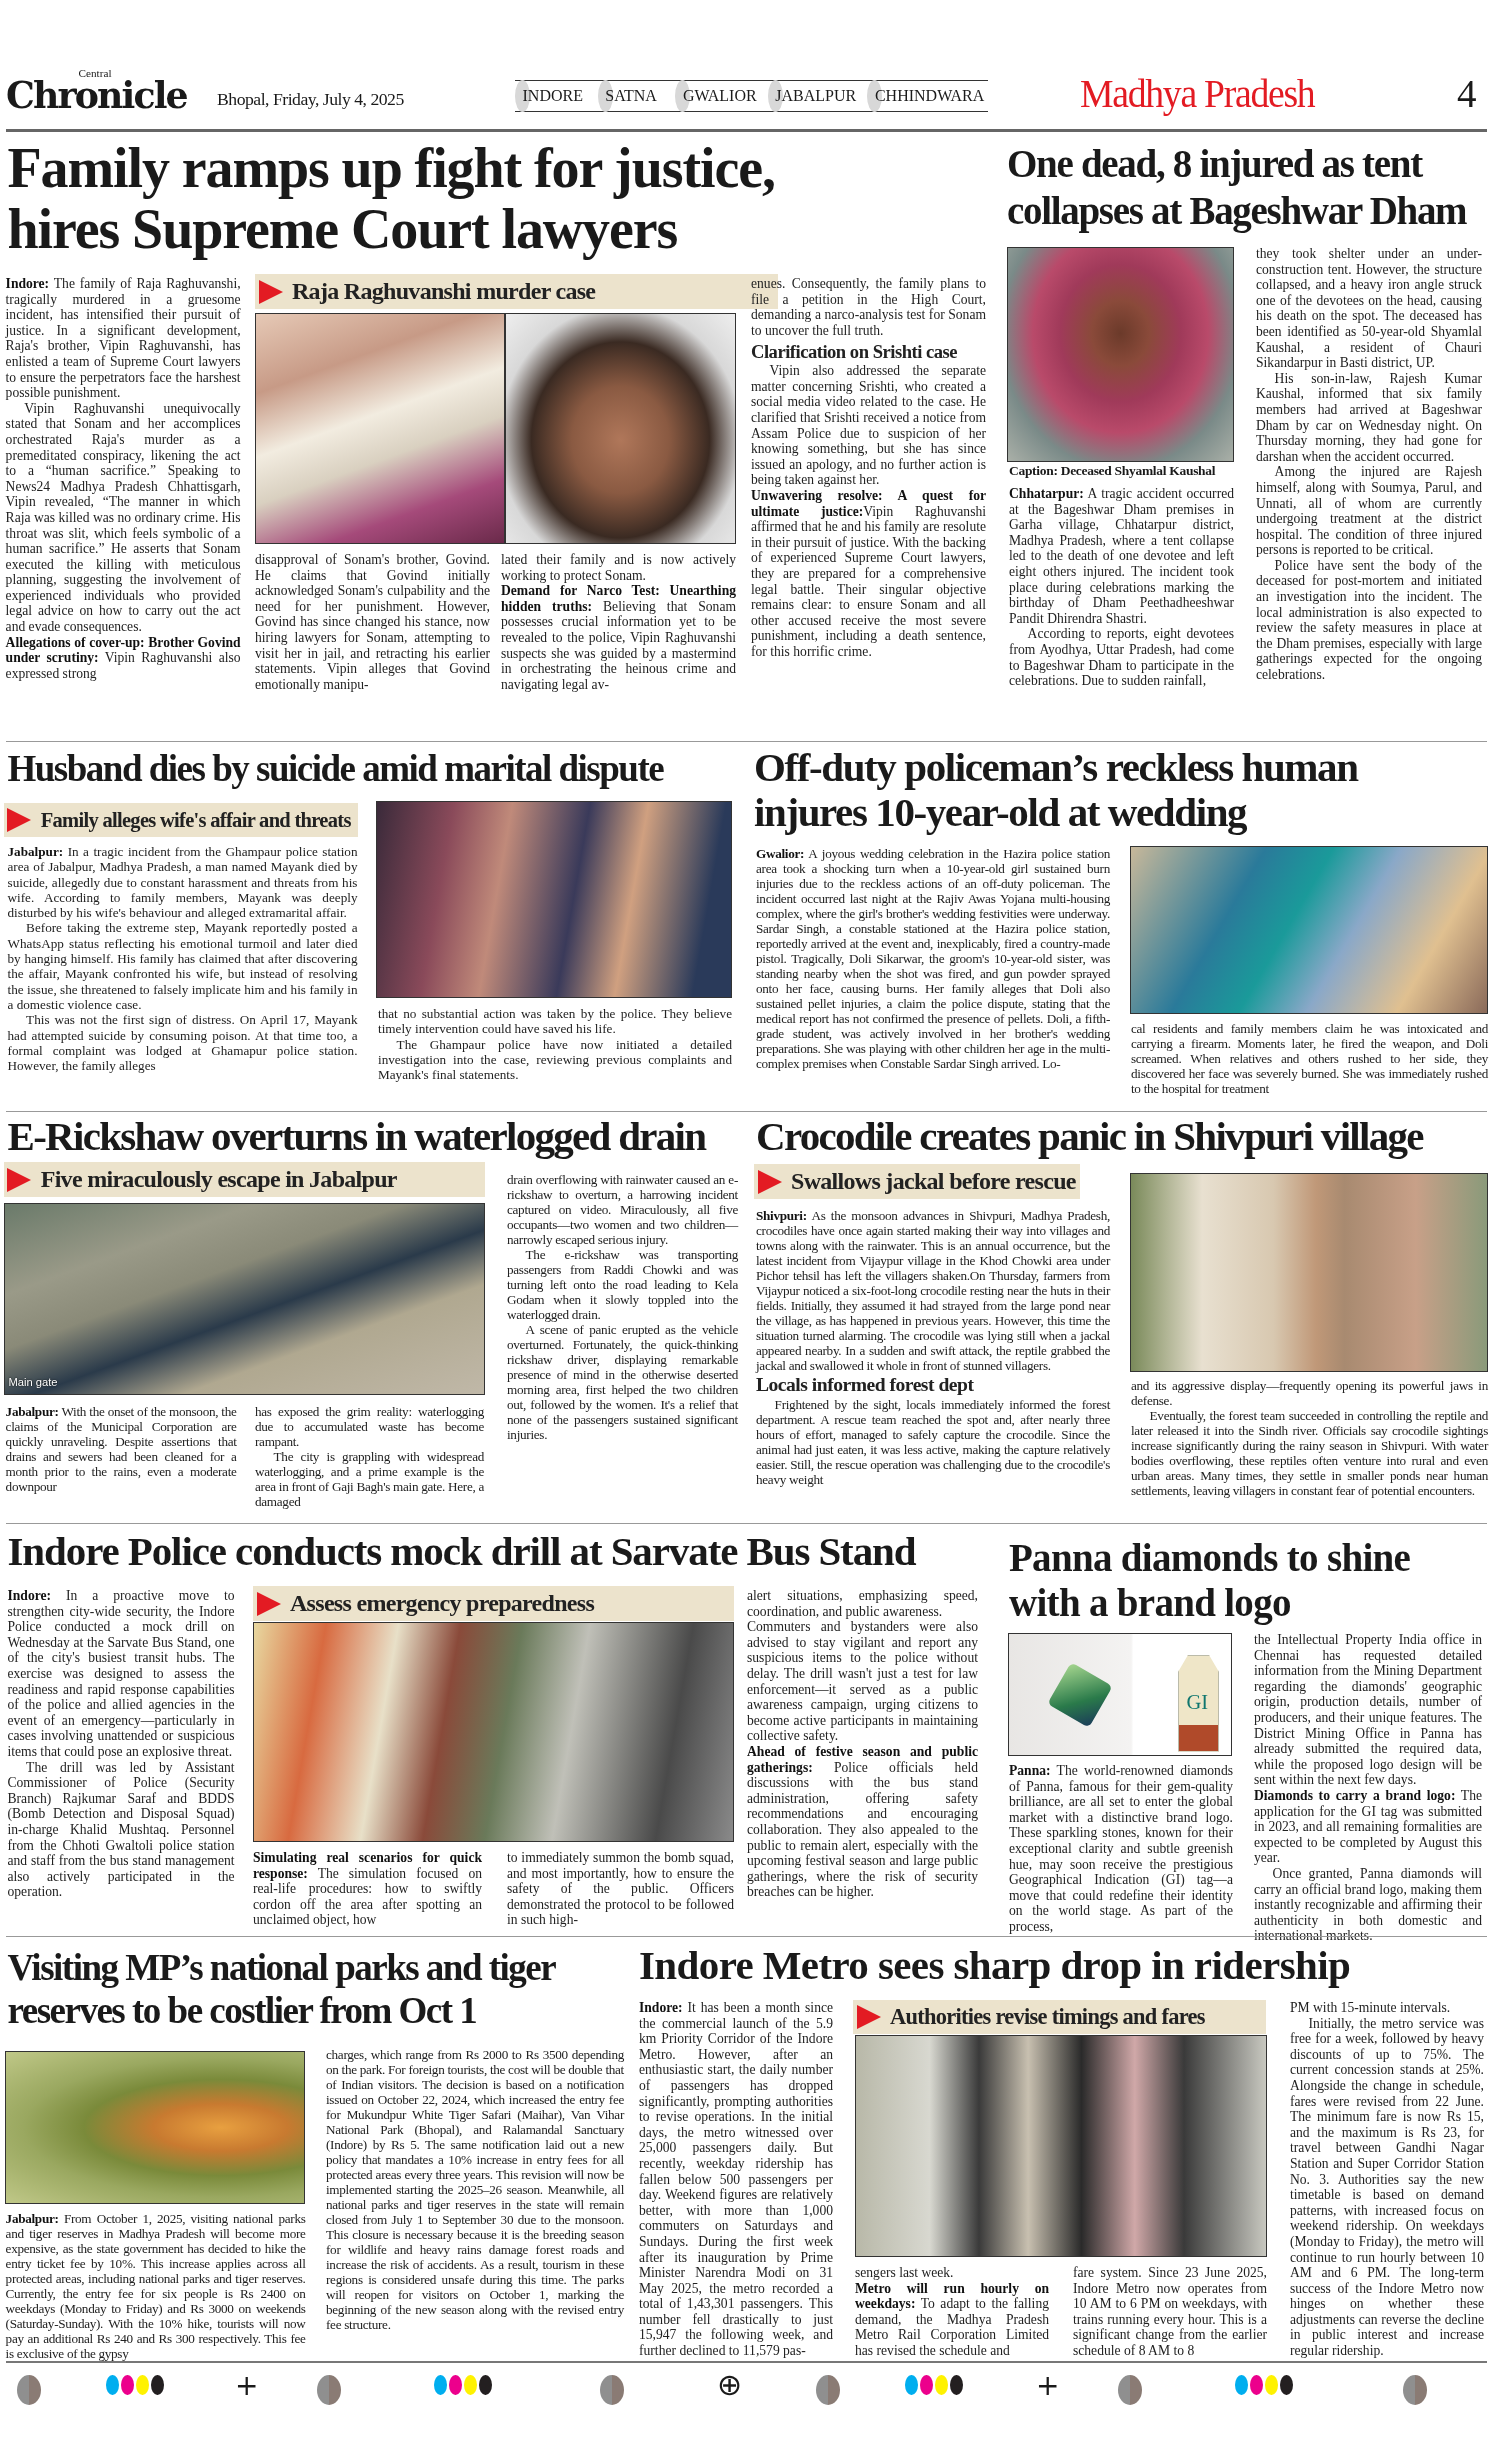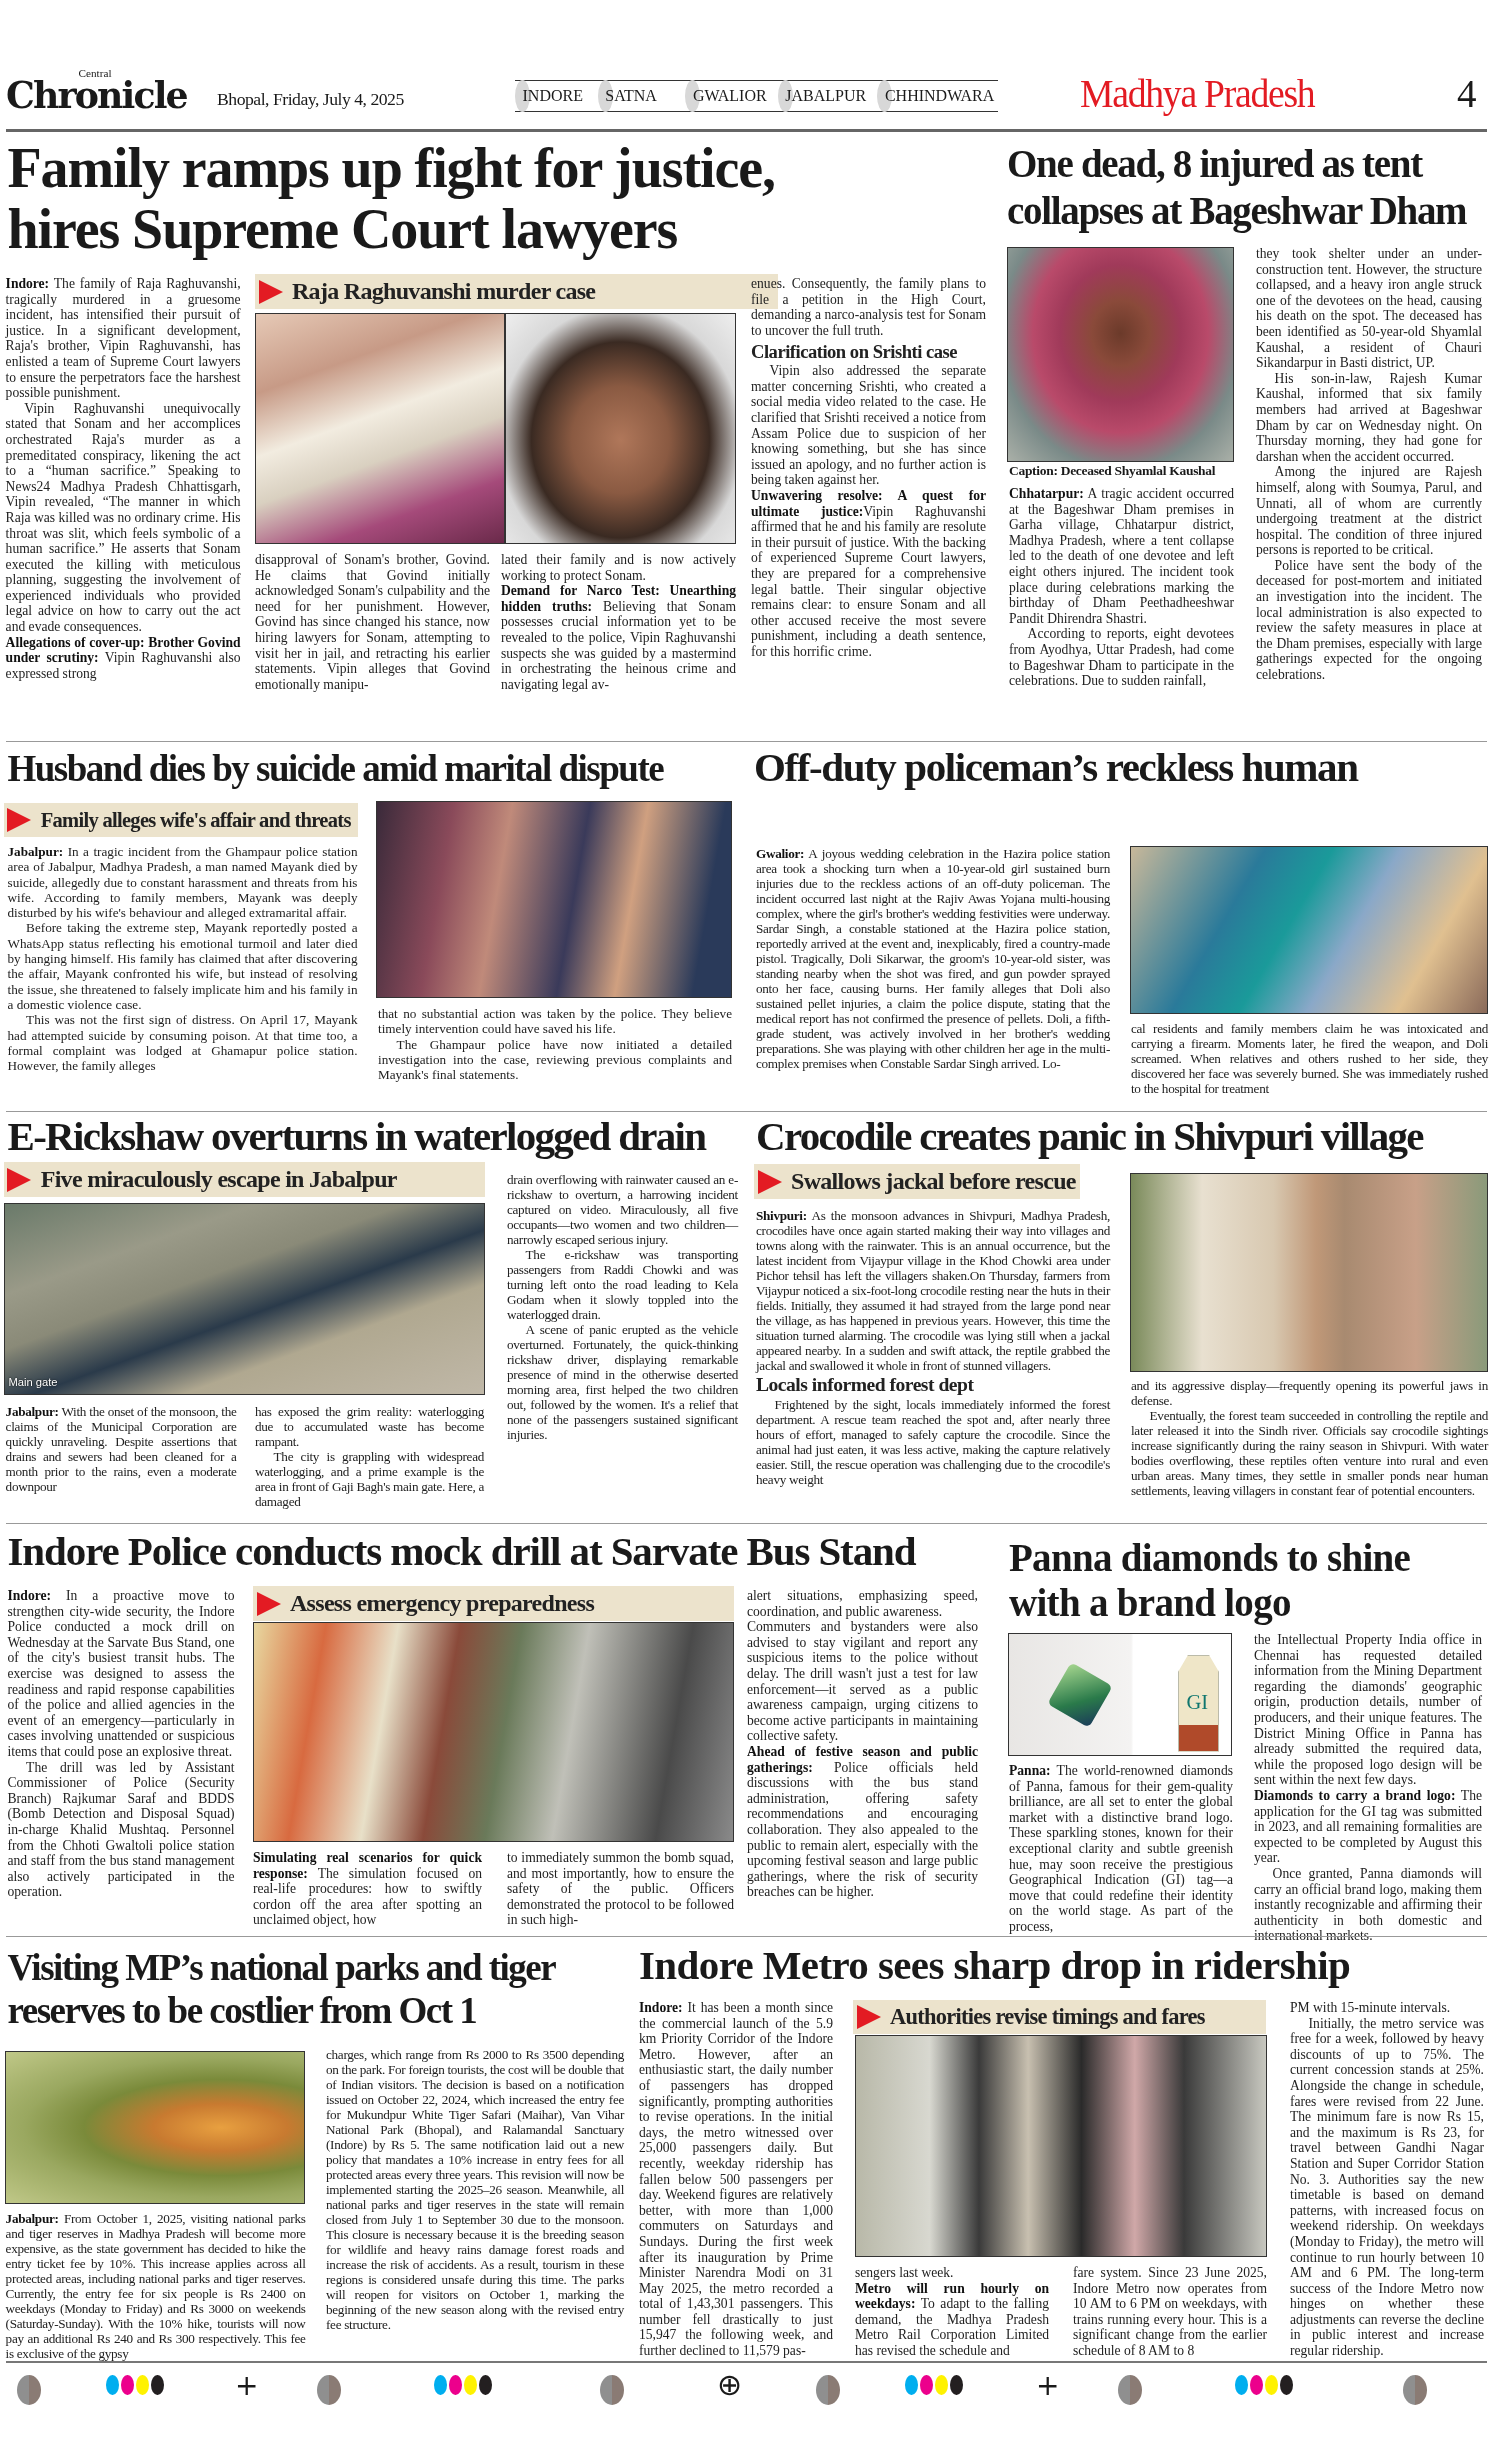--- a/index.html
+++ b/index.html
@@ -28,21 +28,21 @@
   <div class="abs" style="left:5.6px;top:67px;width:196px;height:56px">
     <span class="abs" style="left:73px;top:0;font-family:'Liberation Serif',serif;font-size:11.2px">Central</span>
     <span class="abs" style="left:0;top:5.6px;font-family:'DejaVu Serif',serif;font-weight:bold;font-size:37px;letter-spacing:-1.9px;transform:scaleX(0.98);transform-origin:left">Chronicle</span>
   </div>
   <div class="abs" style="left:217px;top:89px;font-family:'Liberation Serif',serif;font-size:17.7px;letter-spacing:-0.5px">Bhopal, Friday, July 4, 2025</div>
   <div class="abs" style="left:515px;top:80px;display:flex;border-top:1.4px solid #333;border-bottom:1.4px solid #333;height:32px;align-items:center">
     <span class="ctab" style="display:flex;align-items:center;margin-right:3.7px">
         <i style="display:inline-block;width:15px;height:32px;background:#d8d8d8;border-radius:50%;margin-right:-11.2px"></i>
         <b style="font-family:'Liberation Serif',serif;font-weight:normal;font-size:16px;position:relative;padding:0 11.2px 0 3.7px">INDORE</b>
       </span>
-    <span class="ctab" style="display:flex;align-items:center;margin-right:21px">
+    <span class="ctab" style="display:flex;align-items:center;margin-right:11px">
         <i style="display:inline-block;width:15px;height:32px;background:#d8d8d8;border-radius:50%;margin-right:-11.2px"></i>
         <b style="font-family:'Liberation Serif',serif;font-weight:normal;font-size:16px;position:relative;padding:0 7.5px 0 3.7px">SATNA</b>
       </span>
     <span class="ctab" style="display:flex;align-items:center;margin-right:3.7px">
         <i style="display:inline-block;width:15px;height:32px;background:#d8d8d8;border-radius:50%;margin-right:-11.2px"></i>
         <b style="font-family:'Liberation Serif',serif;font-weight:normal;font-size:16px;position:relative;padding:0 7.5px 0 3.7px">GWALIOR</b>
       </span>
     <span class="ctab" style="display:flex;align-items:center;margin-right:3.7px">
         <i style="display:inline-block;width:15px;height:32px;background:#d8d8d8;border-radius:50%;margin-right:-11.2px"></i>
         <b style="font-family:'Liberation Serif',serif;font-weight:normal;font-size:16px;position:relative;padding:0 7.5px 0 3.7px">JABALPUR</b>
@@ -116,20 +116,21 @@
   <p>This was not the first sign of distress. On April 17, Mayank had attempted suicide by consuming poison. At that time too, a formal complaint was lodged at Ghamapur police station. However, the family alleges</p>
 </div>
 <div class="abs photo" style="left:376px;top:801px;width:356px;height:197px;background:linear-gradient(100deg,#3a2a3a 0%,#8a4a5a 20%,#c08a7a 35%,#3a3a5a 55%,#d0a080 70%,#2a3a5a 90%)"></div>
 <div class="abs body" style="left:378px;top:1006px;width:354px;font-size:13.2px;line-height:15.3px">
   <p>that no substantial action was taken by the police. They believe timely intervention could have saved his life.</p>
   <p>The Ghampaur police have now initiated a detailed investigation into the case, reviewing previous complaints and Mayank's final statements.</p>
 </div>
 
 <div class="abs hl" style="left:754px;top:745px;font-size:41px;line-height:45px;letter-spacing:-1.4px">
   <div>Off-duty policeman’s reckless human</div>
+  <div>injures 10-year-old at wedding</div>
 </div>
 <div class="abs body cond" style="left:756px;top:846px;width:354px">
   <p><b>Gwalior:</b><span> A joyous wedding celebration in the Hazira police station area took a shocking turn when a 10-year-old girl sustained burn injuries due to the reckless actions of an off-duty policeman. The incident occurred last night at the Rajiv Awas Yojana multi-housing complex, where the girl's brother's wedding festivities were underway. Sardar Singh, a constable stationed at the Hazira police station, reportedly arrived at the event and, inexplicably, fired a country-made pistol. Tragically, Doli Sikarwar, the groom's 10-year-old sister, was standing nearby when the shot was fired, and gun powder sprayed onto her face, causing burns. Her family alleges that Doli also sustained pellet injuries, a claim the police dispute, stating that the medical report has not confirmed the presence of pellets. Doli, a fifth-grade student, was actively involved in her brother's wedding preparations. She was playing with other children her age in the multi-complex premises when Constable Sardar Singh arrived. Lo-</span></p>
 </div>
 <div class="abs photo" style="left:1130px;top:846px;width:358px;height:168px;background:linear-gradient(120deg,#c8b89a 0%,#2a7a9a 30%,#1a9a9a 45%,#8aa8c8 60%,#e0c090 80%,#8a6a5a 100%)"></div>
 <div class="abs body cond" style="left:1131px;top:1021px;width:357px">
   <p>cal residents and family members claim he was intoxicated and carrying a firearm. Moments later, he fired the weapon, and Doli screamed. When relatives and others rushed to her side, they discovered her face was severely burned. She was immediately rushed to the hospital for treatment</p>
 </div>
 
 <div class="rule" style="left:5.6px;top:1111px;width:1481px;height:0.9px;background:#999"></div>

